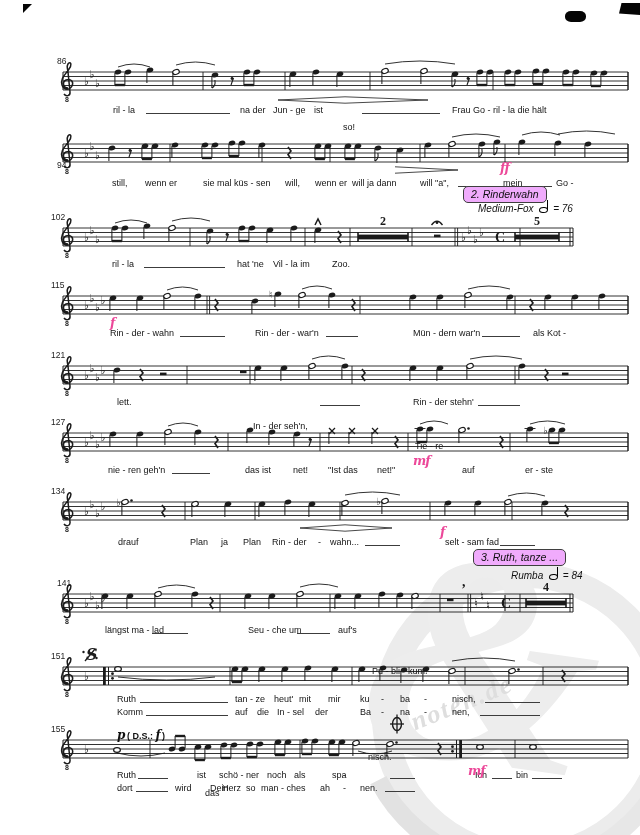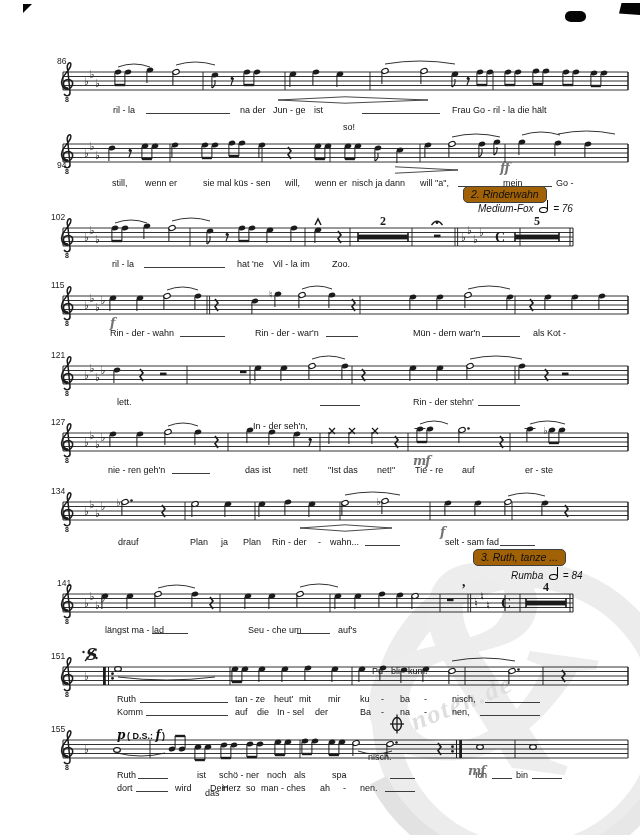--- a/index.html
+++ b/index.html
@@ -3,25 +3,25 @@
 <meta charset="utf-8">
 <style>
   html,body{margin:0;padding:0;}
   #page{position:relative;width:640px;height:835px;background:#fff;overflow:hidden;
         font-family:"Liberation Sans",sans-serif;}
   #score{position:absolute;inset:0;z-index:2;}
   svg{position:absolute;left:0;top:0;z-index:2;}
   .num{position:absolute;font:8.5px "Liberation Sans",sans-serif;color:#1d1d1d;z-index:3;}
   .lyr{position:absolute;font:9px "Liberation Sans",sans-serif;color:#141414;white-space:pre;z-index:3;}
   .ext{position:absolute;height:1px;background:#3c3c3c;z-index:3;}
-  .dyn{position:absolute;font:italic 700 12.5px "DejaVu Serif",serif;color:#737373;letter-spacing:-1px;z-index:3;}
+  .dyn{position:absolute;font:italic 700 12.5px "DejaVu Serif",serif;color:#ec4899;letter-spacing:-1px;z-index:3;}
   .tempo{position:absolute;font:italic 400 10px "Liberation Sans",sans-serif;color:#111;white-space:pre;z-index:3;}
   .tempo.b{font-weight:400;margin-left:24px;}
   .boxlab{position:absolute;font:italic 400 10.5px "Liberation Sans",sans-serif;color:#0e0e0e;
-          border:1px solid #3f3f3f;border-radius:5px;padding:1px 7px 2px 7px;background:#a16207;z-index:3;}
+          border:1px solid #3f3f3f;border-radius:5px;padding:1px 7px 2px 7px;background:#f0abfc;z-index:3;}
   .partsline{position:absolute;font:700 9px "Liberation Sans",sans-serif;color:#111;z-index:3;white-space:pre;margin-top:14px;}
   .partsline .d{font:italic 700 12px "DejaVu Serif",serif;letter-spacing:-1px;}
   .hn{display:inline-block;width:7px;height:4.5px;border:1.2px solid #000;border-radius:55% 45% 55% 45%;
       position:relative;top:1px;margin:0 2px 0 3px;}
   .hn:after{content:"";position:absolute;right:-1px;top:-8px;width:1.2px;height:10px;background:#000;}
   
   .wm{position:absolute;inset:0;z-index:1;pointer-events:none;}
   .wm-ring{position:absolute;left:372px;top:562px;width:256px;height:256px;border-radius:50%;
            border:26px solid #ececec;}
   .wm-ring2{position:absolute;left:352px;top:540px;width:300px;height:300px;border-radius:50%;
@@ -684,21 +684,21 @@
       <div class="lyr" style="left: 343px; top: 122px;">so!</div>
       <div class="lyr" style="left: 452px; top: 105px;">Frau Go - ril - la die hält</div>
       <div class="ext" style="left: 146px; top: 112.5px; width: 84px;"></div>
       <div class="ext" style="left: 362px; top: 112.5px; width: 78px;"></div>
       <div class="num" style="left: 57px; top: 128px; margin-top: 32px;">94</div>
       <div class="lyr" style="left: 112px; top: 178px;">still,</div>
       <div class="lyr" style="left: 145px; top: 178px;">wenn er</div>
       <div class="lyr" style="left: 203px; top: 178px;">sie mal küs - sen</div>
       <div class="lyr" style="left: 285px; top: 178px;">will,</div>
       <div class="lyr" style="left: 315px; top: 178px;">wenn er</div>
-      <div class="lyr" style="left: 352px; top: 178px;">nisch ja dann</div>
+      <div class="lyr" style="left: 352px; top: 178px;">will ja dann</div>
       <div class="lyr" style="left: 420px; top: 178px;">will "a",</div>
       <div class="lyr" style="left: 503px; top: 178px;">mein</div>
       <div class="lyr" style="left: 556px; top: 178px;">Go -</div>
       <div class="ext" style="left: 458px; top: 185.5px; width: 42px;"></div>
       <div class="ext" style="left: 524px; top: 185.5px; width: 28px;"></div>
       <div class="dyn" style="left: 500px; top: 160px;">ff</div>
       <div class="boxlab" style="left: 463px; top: 186px;">2. Rinderwahn</div>
       <div class="tempo" style="left: 478px; top: 203px;"><span>Medium-Fox </span><span class="hn"></span><span> = 76</span></div>
       <div class="num" style="left: 51px; top: 212px;">102</div>
       <div class="lyr" style="left: 112px; top: 259px;">ril - la</div>
@@ -720,21 +720,21 @@
       <div class="lyr" style="left: 253px; top: 397px; margin-top: 24px;">In - der seh'n,</div>
       <div class="lyr" style="left: 413px; top: 397px;">Rin - der stehn'</div>
       <div class="ext" style="left: 320px; top: 404.5px; width: 40px;"></div>
       <div class="ext" style="left: 478px; top: 404.5px; width: 42px;"></div>
       <div class="num" style="left: 51px; top: 417px;">127</div>
       <div class="lyr" style="left: 108px; top: 465px;">nie - ren geh'n</div>
       <div class="lyr" style="left: 245px; top: 465px;">das ist</div>
       <div class="lyr" style="left: 293px; top: 465px;">net!</div>
       <div class="lyr" style="left: 328px; top: 465px;">"Ist das</div>
       <div class="lyr" style="left: 377px; top: 465px;">net!"</div>
-      <div class="lyr" style="left: 415px; top: 465px;">Tie - re</div>
+      <div class="lyr" style="left: 415px; top: 441px;">Tie - re</div>
       <div class="lyr" style="left: 462px; top: 465px;">auf</div>
       <div class="lyr" style="left: 525px; top: 465px;">er - ste</div>
       <div class="ext" style="left: 172px; top: 472.5px; width: 38px;"></div>
       <div class="dyn" style="left: 413px; top: 453px;">mf</div>
       <div class="num" style="left: 51px; top: 486px;">134</div>
       <div class="lyr" style="left: 118px; top: 537px;">drauf</div>
       <div class="lyr" style="left: 190px; top: 537px;">Plan</div>
       <div class="lyr" style="left: 221px; top: 537px;">ja</div>
       <div class="lyr" style="left: 243px; top: 537px;">Plan</div>
       <div class="lyr" style="left: 272px; top: 537px;">Rin - der</div>

